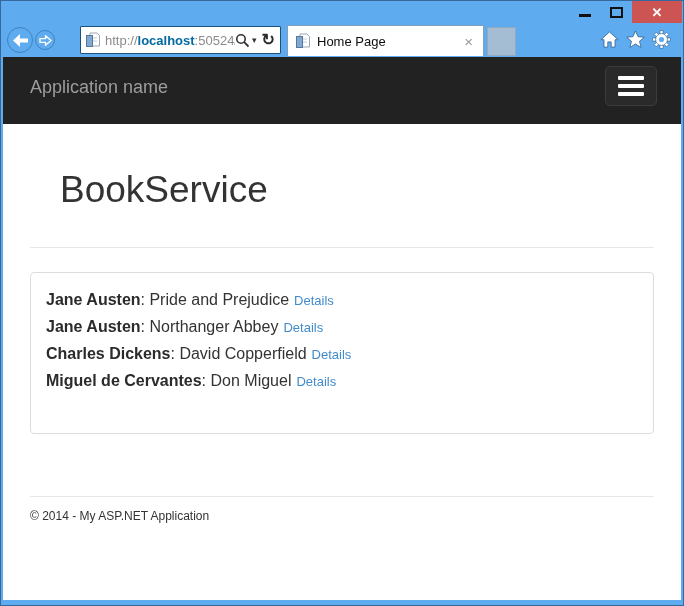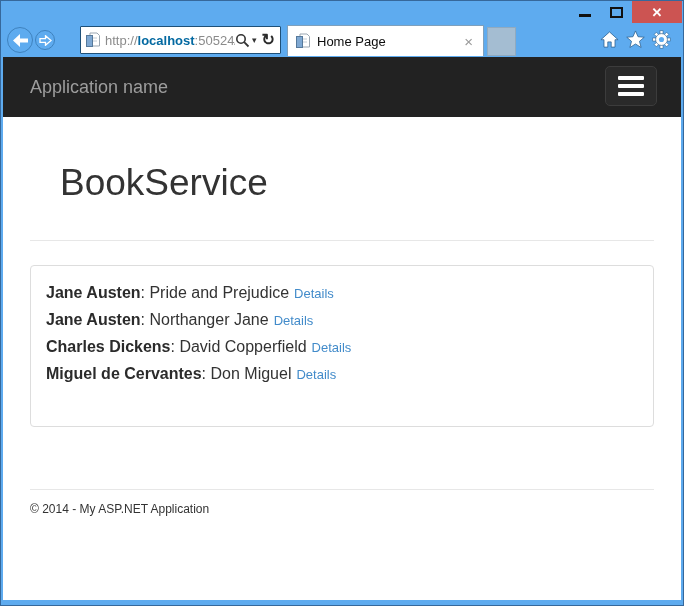--- a/index.html
+++ b/index.html
@@ -34,21 +34,21 @@
     border:1px solid #7FA0BC; border-bottom:none; display:flex; align-items:center; padding:0 8px; }
   .tab-title { flex:1; font-size:13px; color:#0d0d0d; margin-left:7px; white-space:nowrap; overflow:hidden; }
   .tab-close { color:#9a9a9a; font-size:15px; line-height:1; padding:0 2px; }
   .newtab-stub { position:absolute; left:487px; top:27px; width:29px; height:29px; background:#A4BDD2; border:1px solid #90AAC0; }
 
   .chrome-icons { position:absolute; right:13px; top:30px; display:flex; gap:7px; align-items:center; }
 
   
   .viewport { position:absolute; left:3px; right:3px; top:57px; bottom:6px; background:#fff; overflow:hidden; }
 
-  .navbar { height:60px; background:#222; position:relative; }
+  .navbar { height:67px; background:#222; position:relative; }
   .navbar-brand { display:inline-block; padding-left:27px; line-height:60px; font-size:18px; color:#9d9d9d; }
   .navbar-toggle { position:absolute; right:24px; top:9px; width:52px; height:40px; background:#2a2a2a;
     border:1px solid #3c3c3c; border-radius:5px; display:flex; flex-direction:column; justify-content:center; align-items:center; gap:4px; }
   .icon-bar { width:26px; height:4px; background:#fff; border-radius:1px; }
 
   .container { padding:0 27px; }
   h1.page-title { margin-top:46px; font-size:37px; font-weight:400; color:#333; line-height:1.06; letter-spacing:0;margin-left:30px; }
   hr { border:none; border-top:1px solid #E7E7E7; }
   .hr-top { margin:38px 0 24px; }
 
@@ -159,21 +159,21 @@
       <h1 class="page-title">BookService</h1>
       <hr class="hr-top">
 
       <div class="panel">
         <div class="panel-body">
 
           <div class="book-row">
             <strong>Jane Austen</strong><span>: </span><span>Pride and Prejudice</span><a href="#" class="details-link">Details</a>
           </div>
           <div class="book-row">
-            <strong>Jane Austen</strong><span>: </span><span>Northanger Jane</span><a href="#" class="details-link">Details</a>
+            <strong>Jane Austen</strong><span>: </span><span>Northanger Abbey</span><a href="#" class="details-link">Details</a>
           </div>
           <div class="book-row">
             <strong>Charles Dickens</strong><span>: </span><span>David Copperfield</span><a href="#" class="details-link">Details</a>
           </div>
           <div class="book-row">
             <strong>Miguel de Cervantes</strong><span>: </span><span>Don Miguel</span><a href="#" class="details-link">Details</a>
           </div>
 
         </div>
       </div>

